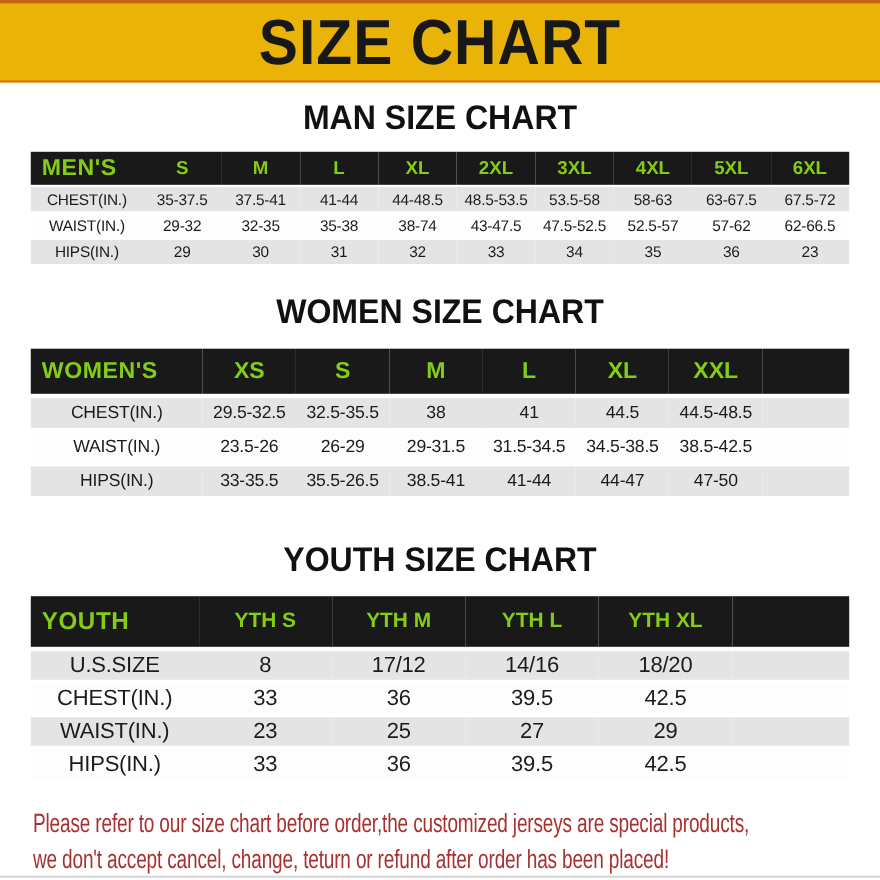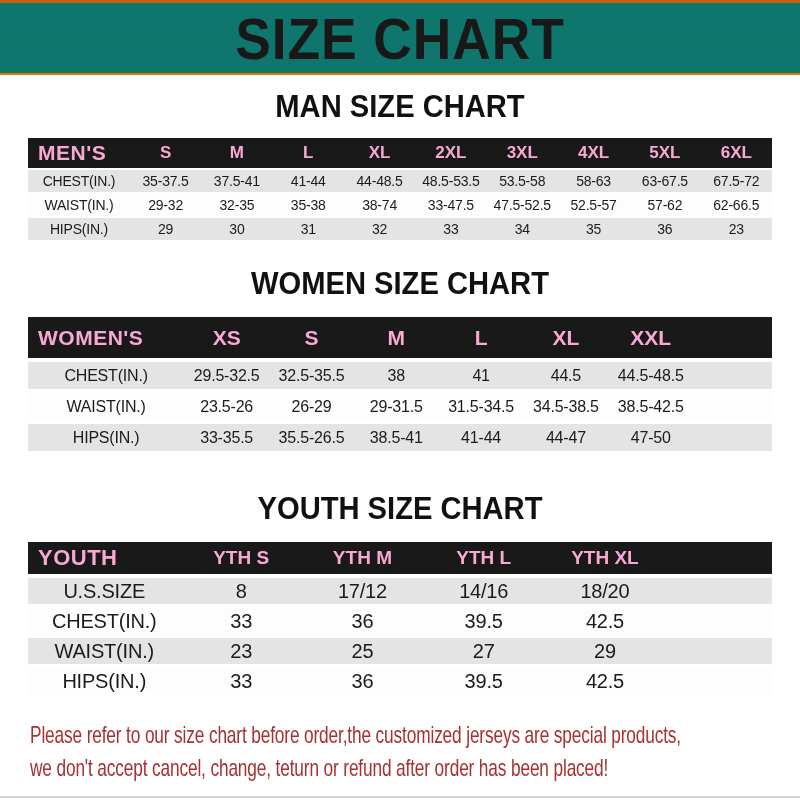--- a/index.html
+++ b/index.html
@@ -8,21 +8,21 @@
     overflow: hidden;
     background: #ffffff;
     font-family: "Liberation Sans", sans-serif;
   }
   .page { position: relative; width: 800px; height: 800px; }
 
   
   .banner {
     height: 75px;
     box-sizing: border-box;
-    background: #0f766e;
+    background: #eab308;
     border-top: 3px solid #C2610E;
     border-bottom: 2px solid #D9780F;
     display: flex; align-items: center; justify-content: center;
   }
   .banner h1 {
     margin: 0;
     font-size: 58px;
     font-weight: 800;
     color: #181818;
     letter-spacing: 1px;
@@ -57,42 +57,42 @@
 
   .size-table th, .size-table td {
     padding: 0;
     text-align: center;
     vertical-align: middle;
     white-space: nowrap;
     overflow: hidden;
   }
   .size-table thead th {
     background: #191919;
-    color: #f9a8d4;
+    color: #84cc16;
     font-weight: 600;
   }
   .size-table th.corner {
     text-align: left;
     padding-left: 10px;
     font-weight: 800;
     letter-spacing: 0.5px;
   }
   tr.shade td { background: #E4E4E4; }
   tr.plain td { background: #FDFDFD; }
   .size-table td { color: #1B1B1B; letter-spacing: -0.2px; }
 
   .men-table thead th   { height: 30px; font-size: 17px; }
   .men-table th.corner  { font-size: 21px; }
   .men-table tbody td   { height: 22px; font-size: 14px; }
 
   .women-table thead th  { height: 41px; font-size: 21px; }
   .women-table th.corner { font-size: 21px; }
   .women-table tbody td  { height: 27px; font-size: 16px; }
 
-  .youth-table thead th  { height: 32px; font-size: 19px; }
+  .youth-table thead th  { height: 46px; font-size: 19px; }
   .youth-table th.corner { font-size: 22px; }
   .youth-table tbody td  { height: 26px; font-size: 20px; }
 
   
   .notice { margin: 20px 20px 0 30px; }
   .notice p {
     margin: 0;
     font-size: 24px;
     line-height: 33px;
     color: #A93030;
@@ -158,21 +158,21 @@
           <td>58-63</td>
           <td>63-67.5</td>
           <td>67.5-72</td>
         </tr>
         <tr class="plain">
           <td>WAIST(IN.)</td>
           <td>29-32</td>
           <td>32-35</td>
           <td>35-38</td>
           <td>38-74</td>
-          <td>33-47.5</td>
+          <td>43-47.5</td>
           <td>47.5-52.5</td>
           <td>52.5-57</td>
           <td>57-62</td>
           <td>62-66.5</td>
         </tr>
         <tr class="shade">
           <td>HIPS(IN.)</td>
           <td>29</td>
           <td>30</td>
           <td>31</td>

